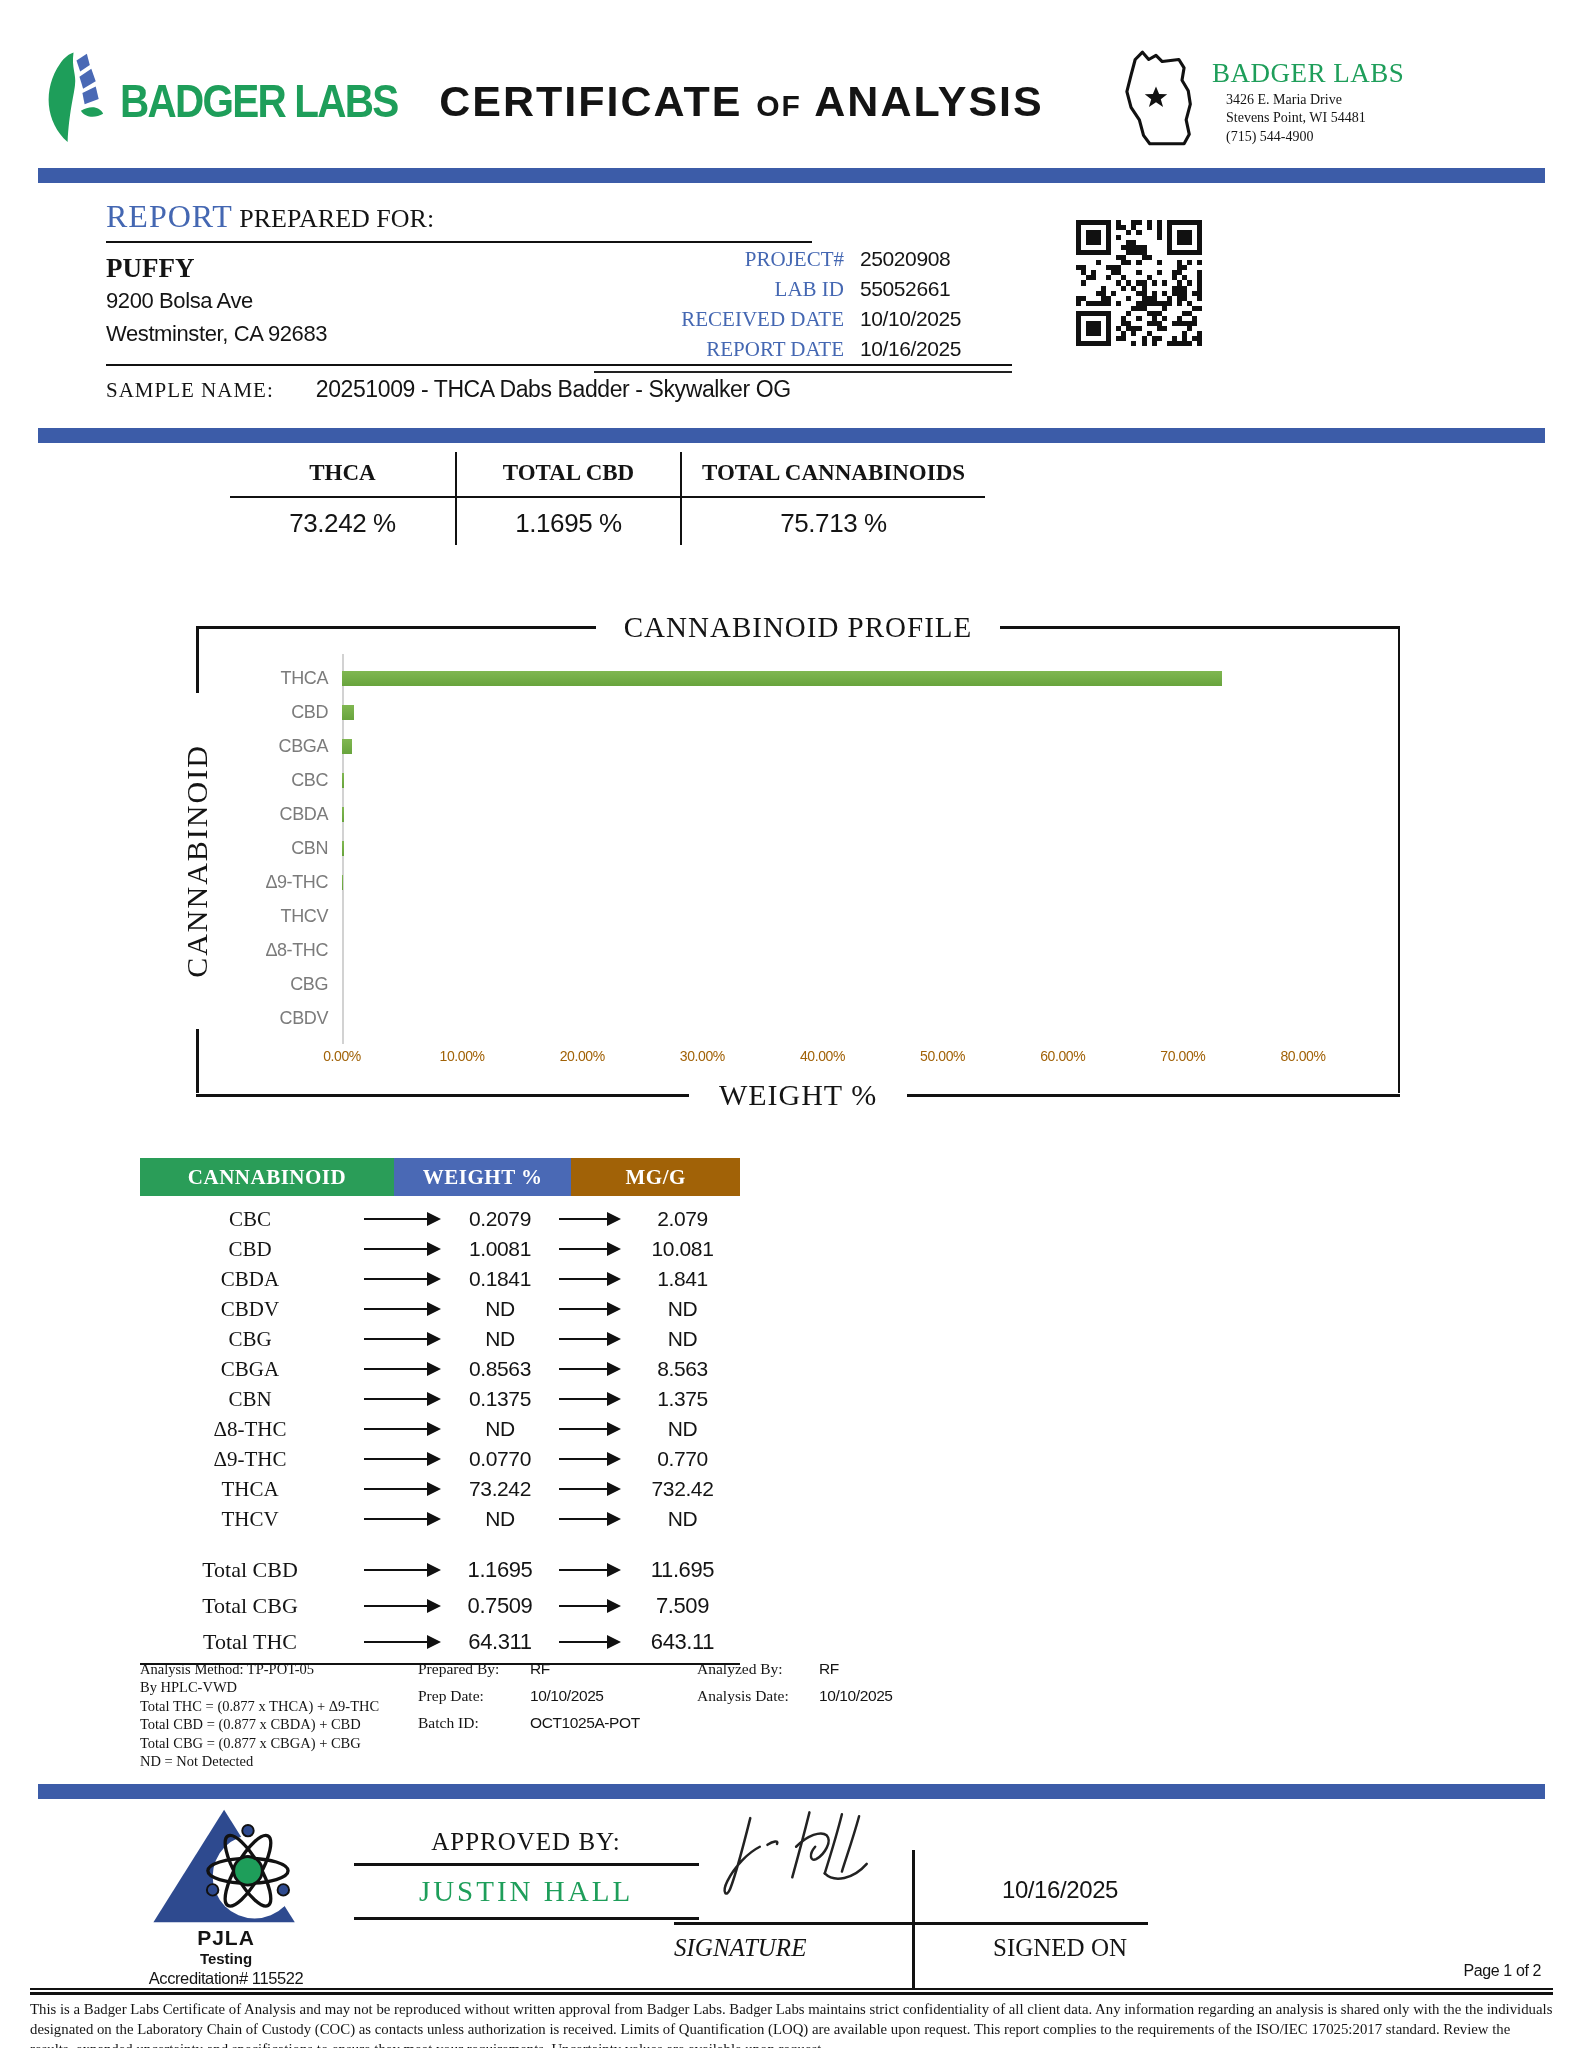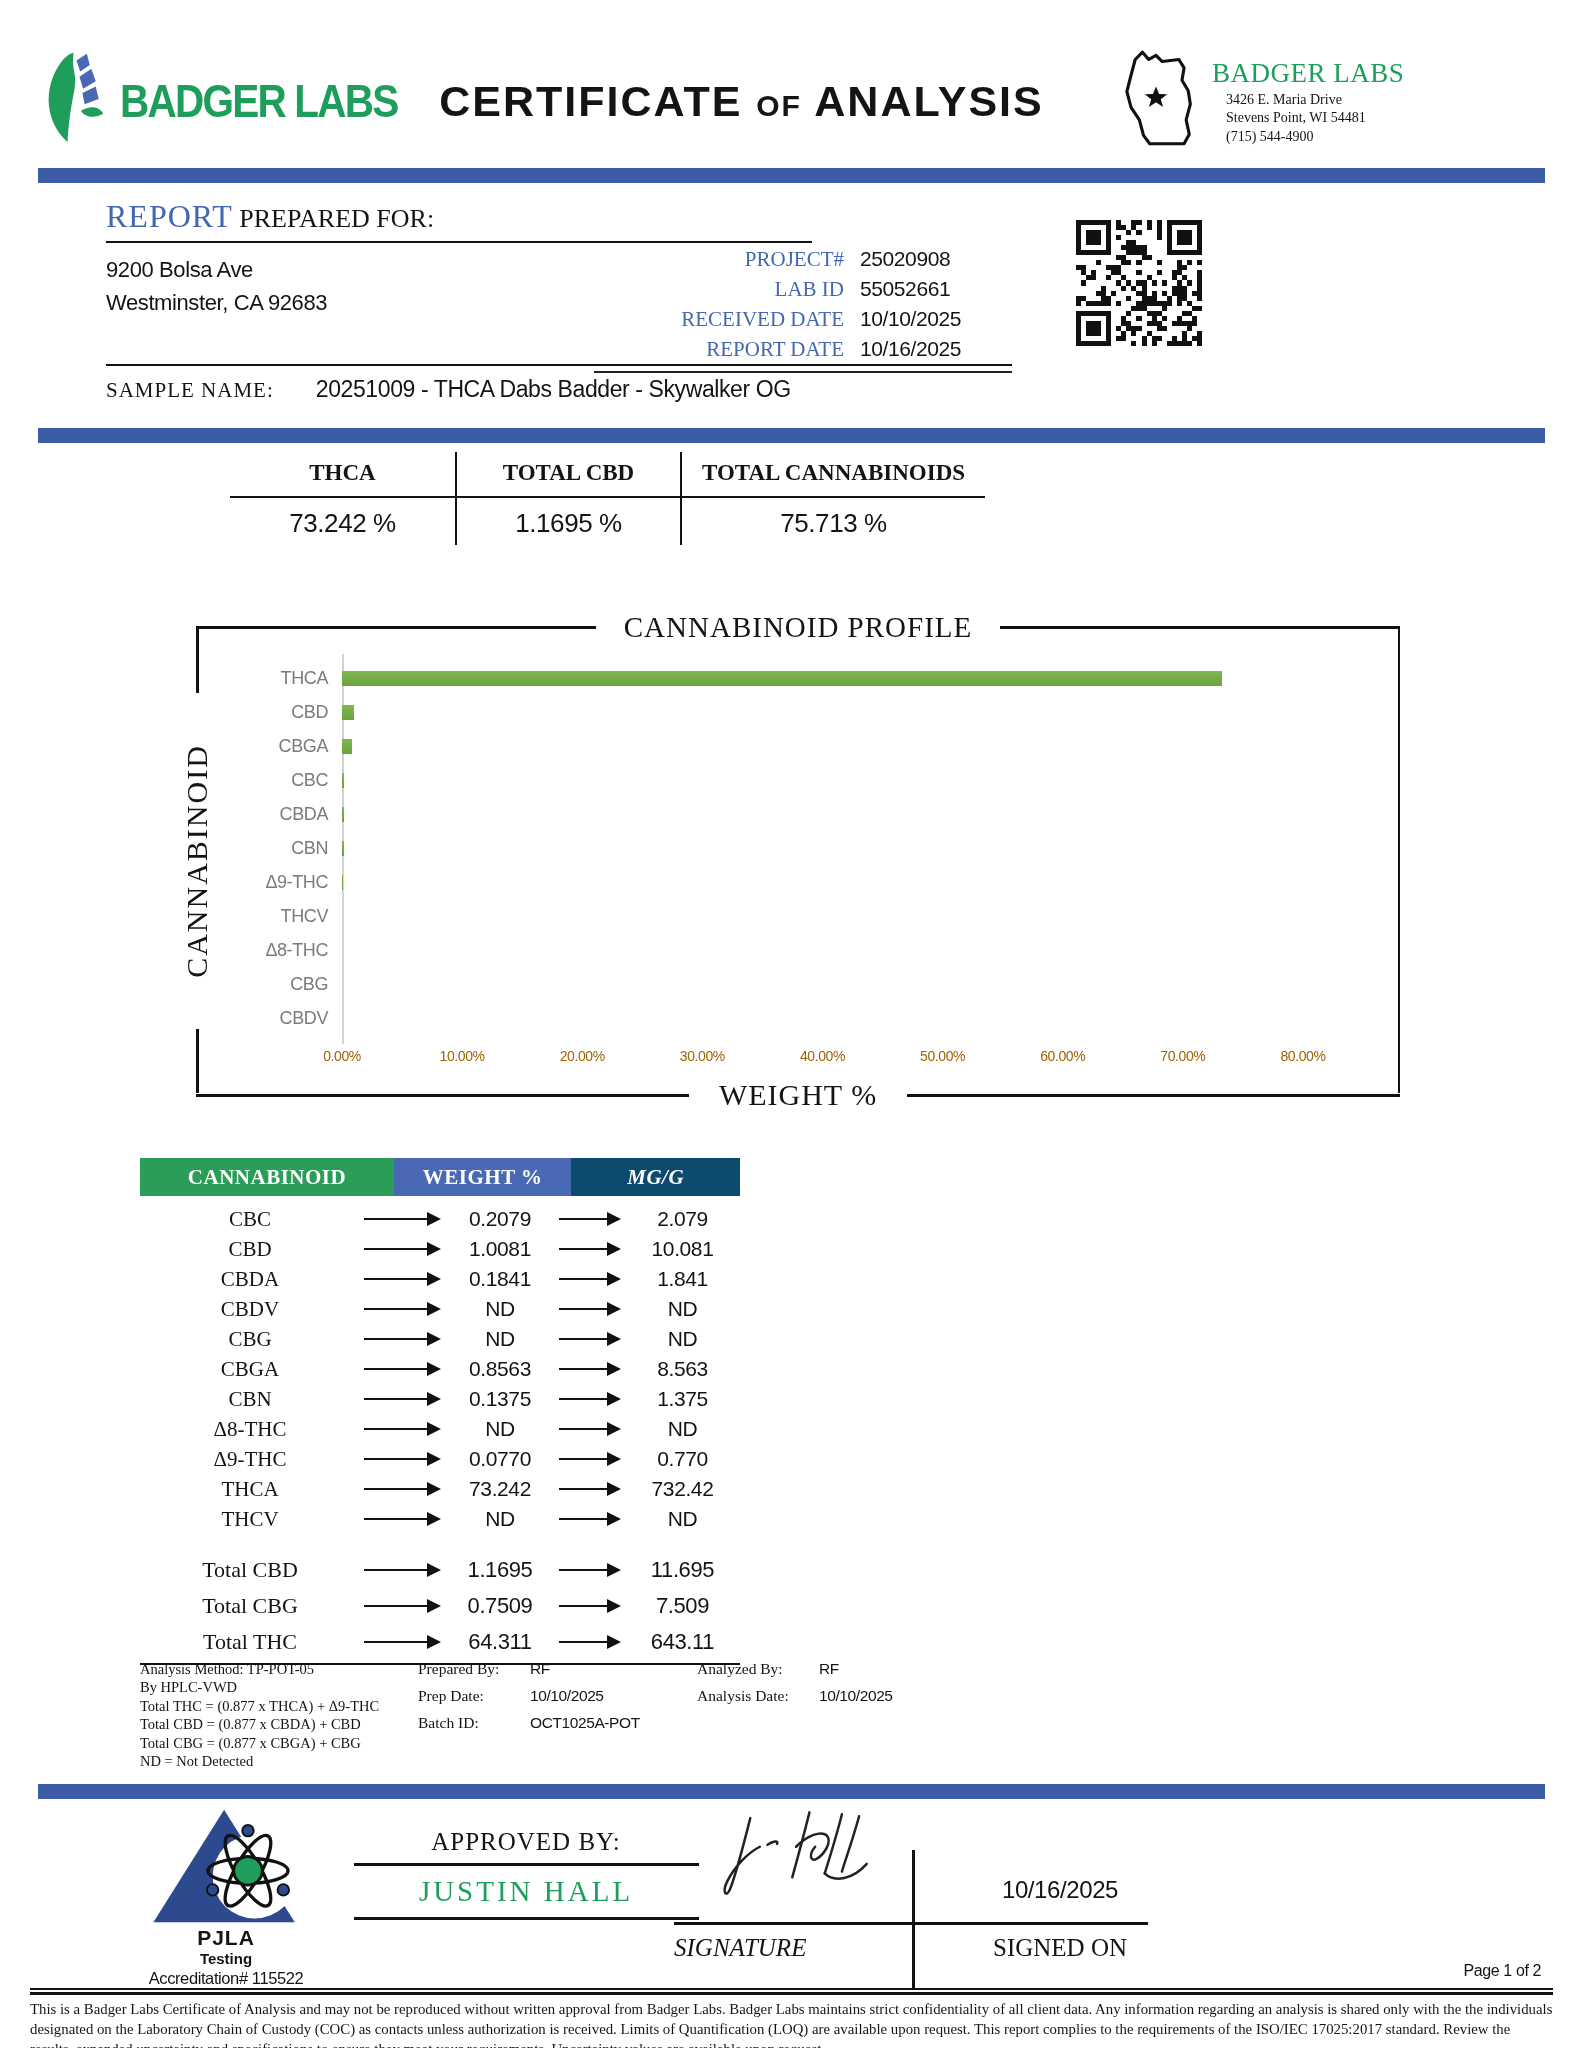--- a/index.html
+++ b/index.html
@@ -68,21 +68,21 @@
   .c-row { display:flex; align-items:center; height:34px; }
   .c-label { width:132px; margin-right:14px; text-align:right; color:#7b7b7b; font-size:18px; }
   .c-track { width:961px; display:flex; align-items:center; }
   .c-bar { height:15px; background:linear-gradient(180deg,#80b751,#68a43d); }
   .c-ticks { position:absolute; top:420px; left:146px; width:961px; height:24px; }
   .c-tick { position:absolute; transform:translateX(-50%); color:#a16207; font-size:14px; white-space:nowrap; }
 
   
   .rtable { position:absolute; top:1158px; left:140px; width:600px; }
   .t-head { display:flex; height:38px; color:#fff; font-weight:bold; font-size:21px; }
-  .th-1 { width:265px; background:#2a9d58; } .th-2 { width:185px; background:#4a69b5; } .th-3 { width:176px; background:#0c4a6e;font-style:italic; }
+  .th-1 { width:265px; background:#2a9d58; } .th-2 { width:185px; background:#4a69b5; } .th-3 { width:176px; background:#a16207; }
   .th-1,.th-2,.th-3 { display:flex; align-items:center; justify-content:center; letter-spacing:.5px; }
   .t-body { padding-top:8px; }
   .t-row { display:grid; grid-template-columns:220px 85px 110px 70px 115px; align-items:center; height:30px; }
   .t-name { text-align:center; font-size:21px; }
   .t-val { text-align:center; font-size:21px; }
   .arrow-cell { display:flex; align-items:center; padding:0 4px; height:100%; }
   .arr { position:relative; flex:1; height:2.5px; background:#111; margin-right:13px; }
   .arr::after { content:""; position:absolute; right:-13px; top:50%; transform:translateY(-50%);
                 border-left:14px solid #111; border-top:7px solid transparent; border-bottom:7px solid transparent; }
   .totals { margin-top:18px; }
@@ -155,20 +155,21 @@
         <div class="lab-addr">(715) 544-4900</div>
       </div>
     </div>
   </div>
 
   <div class="bar" id="bar1"></div>
 
   <div class="report">
     <div class="report-title"><span class="report-em">REPORT</span><span> PREPARED FOR:</span></div>
     <div class="client">
+      <div class="client-name">PUFFY</div>
       <div class="client-addr num">9200 Bolsa Ave</div>
       <div class="client-addr num">Westminster, CA 92683</div>
     </div>
     <div class="fields">
         <div class="field-row">
           <span class="f-label">PROJECT#</span>
           <span class="f-value num">25020908</span>
         </div>
         <div class="field-row">
           <span class="f-label">LAB ID</span>

